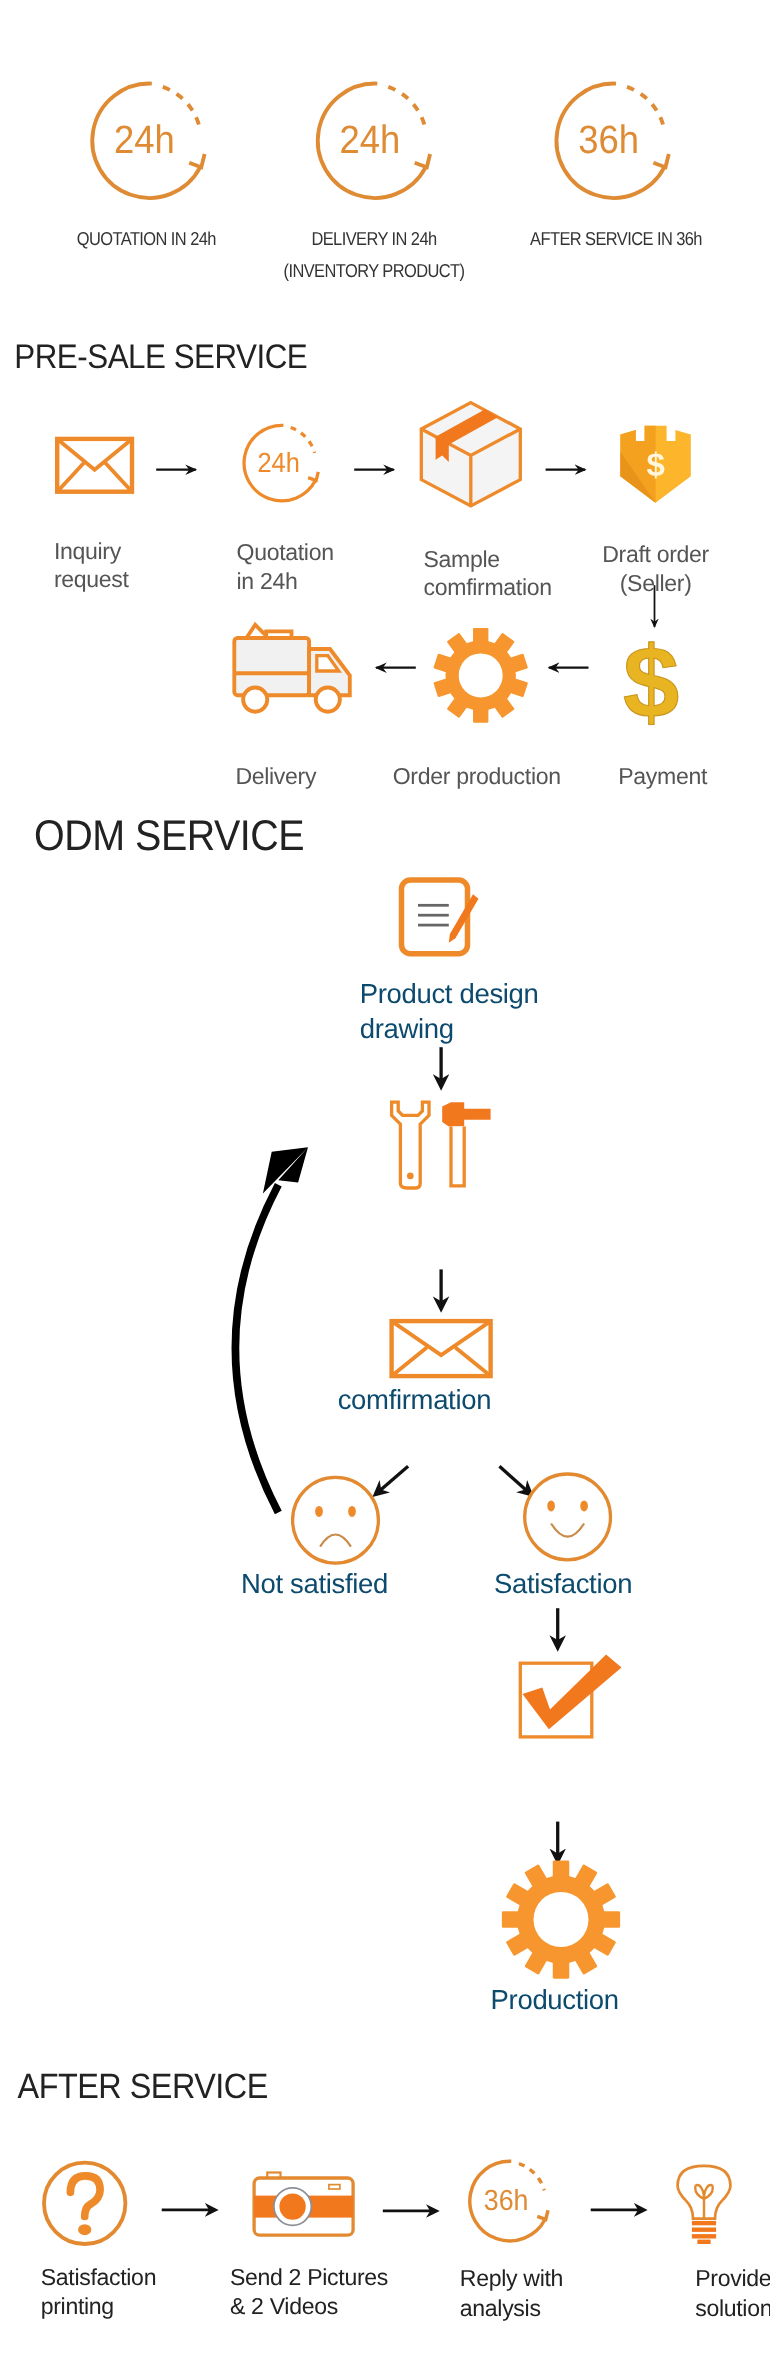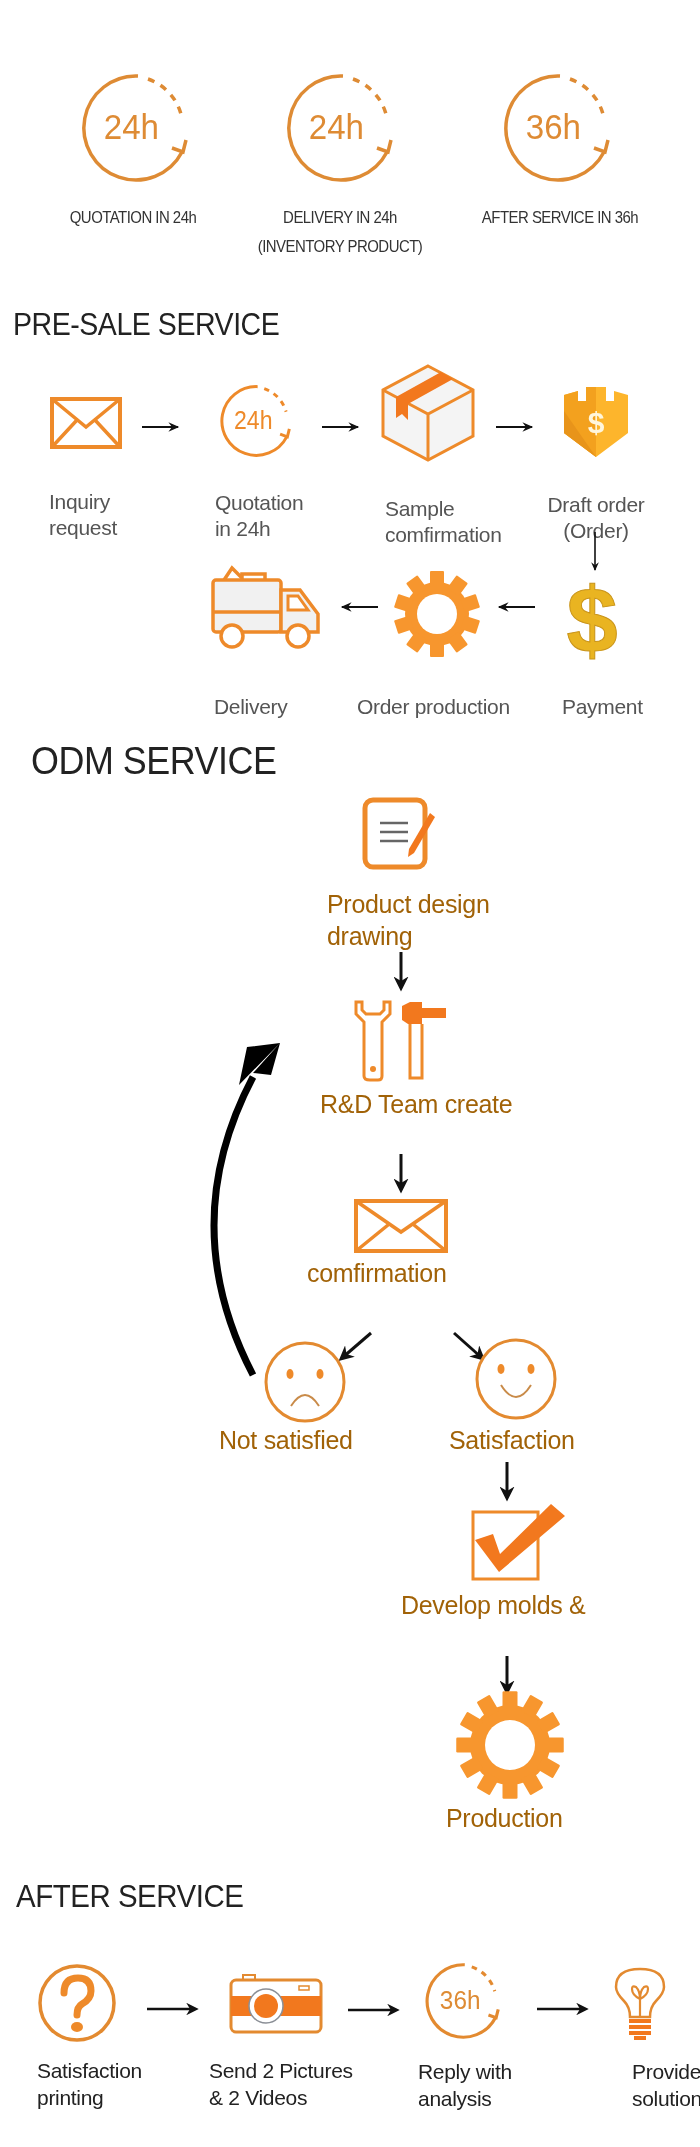--- a/index.html
+++ b/index.html
@@ -2,21 +2,21 @@
 <html><head>
 <meta charset="utf-8">
 <style>
   html, body { margin: 0; padding: 0; background: #ffffff; }
   body { width: 700px; height: 2147px; position: relative; overflow: hidden;
          font-family: "Liberation Sans", "DejaVu Sans", sans-serif; }
   .top-label { position: absolute; font-size: 17px; color: #333333; text-align: center;
                letter-spacing: -0.6px; line-height: 29px; white-space: nowrap; transform: scaleX(0.88); }
   .sec-title { position: absolute; color: #222222; white-space: nowrap; letter-spacing: -0.5px; line-height: 1; }
   .ps-label { position: absolute; font-size: 21px; color: #555555; line-height: 26px; white-space: nowrap; letter-spacing: -0.3px; margin-top: 32px; }
-  .odm-label { position: absolute; font-size: 25px; color: #a16207; line-height: 32px; white-space: nowrap; letter-spacing: -0.3px; }
+  .odm-label { position: absolute; font-size: 25px; color: #0c4a6e; line-height: 32px; white-space: nowrap; letter-spacing: -0.3px; }
   .as-label { position: absolute; font-size: 21px; color: #222222; line-height: 27px; white-space: nowrap; letter-spacing: -0.3px; }
   .center { text-align: center; }
   svg { position: absolute; overflow: visible; }
 </style>
 </head>
 <body>
 
 <svg width="0" height="0" style="position:absolute">
   <defs>
     <marker id="ah" viewBox="0 0 10 10" refX="8" refY="5" markerWidth="6" markerHeight="6" orient="auto">
@@ -108,21 +108,21 @@
     </svg>
 
   <svg style="left:562px;top:385px" width="68" height="74" viewBox="0 0 68 74">
     <path d="M2,10 L16,6 L16,16 L24,16 L24,2 L44,2 L44,16 L52,16 L52,6 L66,10 L66,48 L34,72 L2,48 Z" fill="#FDB52C"></path>
     <path d="M2,10 L16,6 L16,16 L24,16 L24,2 L34,2 L34,72 L2,48 Z" fill="#F3A11E"></path>
     <path d="M2,26 L34,72 L2,48 Z" fill="#E8941A"></path>
     <text x="34" y="48" font-size="30" font-weight="bold" fill="#FFF6DC" text-anchor="middle" font-family="Liberation Sans, sans-serif">$</text>
   </svg>
   <div class="ps-label center" style="left:536px;top:460px;width:120px">
     <div>Draft order</div>
-    <div>(Order)</div>
+    <div>(Seller)</div>
   </div>
 
   <svg style="left:588px;top:530px" width="14" height="44">
       <line x1="7" y1="2" x2="7" y2="40" stroke="#111" stroke-width="1.6" marker-end="url(#ah)"></line>
     </svg>
 
   <svg style="left:560px;top:576px" width="64" height="86" viewBox="0 0 64 86">
     <text x="32" y="76" font-size="92" font-weight="bold" fill="#E9B421" stroke="#C9941A" stroke-width="1" text-anchor="middle" font-family="Liberation Sans, sans-serif">$</text>
   </svg>
   <div class="ps-label" style="left:562px;top:662px">
@@ -192,21 +192,20 @@
       <line x1="8" y1="1" x2="8" y2="36" stroke="#111" stroke-width="3" marker-end="url(#ahb)"></line>
     </svg>
 
   <svg style="left:350px;top:998px" width="102" height="84" viewBox="0 0 102 84">
     <path d="M6,4 L6,16 L14,24 L14,78 Q14,82 20,82 L28,82 Q32,82 32,78 L32,24 L40,16 L40,4 L34,4 L34,12 L30,16 L16,16 L12,12 L12,4 Z" fill="#fff" stroke="#EE8A2A" stroke-width="3"></path>
     <circle cx="23" cy="71" r="3" fill="#EE8A2A"></circle>
     <path d="M52,8 L60,4 L72,4 L72,10 L96,10 L96,20 L72,20 L72,26 L58,26 L52,22 Z" fill="#F2781E"></path>
     <path d="M60,26 L60,80 L72,80 L72,26" fill="#fff" stroke="#EE8A2A" stroke-width="3"></path>
   </svg>
   <div class="odm-label" style="left:320px;top:1088px">
-    <div>R&amp;D Team create</div>
   </div>
 
   <svg style="left:393px;top:1153px" width="16" height="40">
       <line x1="8" y1="1" x2="8" y2="36" stroke="#111" stroke-width="3" marker-end="url(#ahb)"></line>
     </svg>
 
   <svg style="left:354px;top:1199px" width="94" height="54" viewBox="0 0 94 54">
     <rect x="2" y="2" width="90" height="50" fill="#fff" stroke="#EE8A2A" stroke-width="4"></rect>
     <path d="M2,2 L47,33 L92,2 M2,52 L34,26 M92,52 L60,26" fill="none" stroke="#EE8A2A" stroke-width="3.5"></path>
   </svg>
@@ -248,21 +247,20 @@
 
   <svg style="left:499px;top:1461px" width="16" height="40">
       <line x1="8" y1="1" x2="8" y2="36" stroke="#111" stroke-width="3" marker-end="url(#ahb)"></line>
     </svg>
 
   <svg style="left:471px;top:1502px" width="98" height="80" viewBox="0 0 98 80">
     <rect x="2" y="10" width="65" height="67" fill="#fff" stroke="#EE8A2A" stroke-width="3"></rect>
     <path d="M4,38 L22,32 L29,52 L80,2 L94,14 L28,70 Z" fill="#F2781E"></path>
   </svg>
   <div class="odm-label" style="left:401px;top:1589px">
-    <div>Develop molds &amp;</div>
   </div>
 
   <svg style="left:499px;top:1655px" width="16" height="40">
       <line x1="8" y1="1" x2="8" y2="36" stroke="#111" stroke-width="3" marker-end="url(#ahb)"></line>
     </svg>
 
   <svg style="left:455px;top:1690px" width="110" height="110" viewBox="-44 -44 88 88">
     <g fill="#F7962E">
       <circle r="32"></circle>
       <rect x="-6" y="-43" width="12" height="15" rx="1"></rect>

